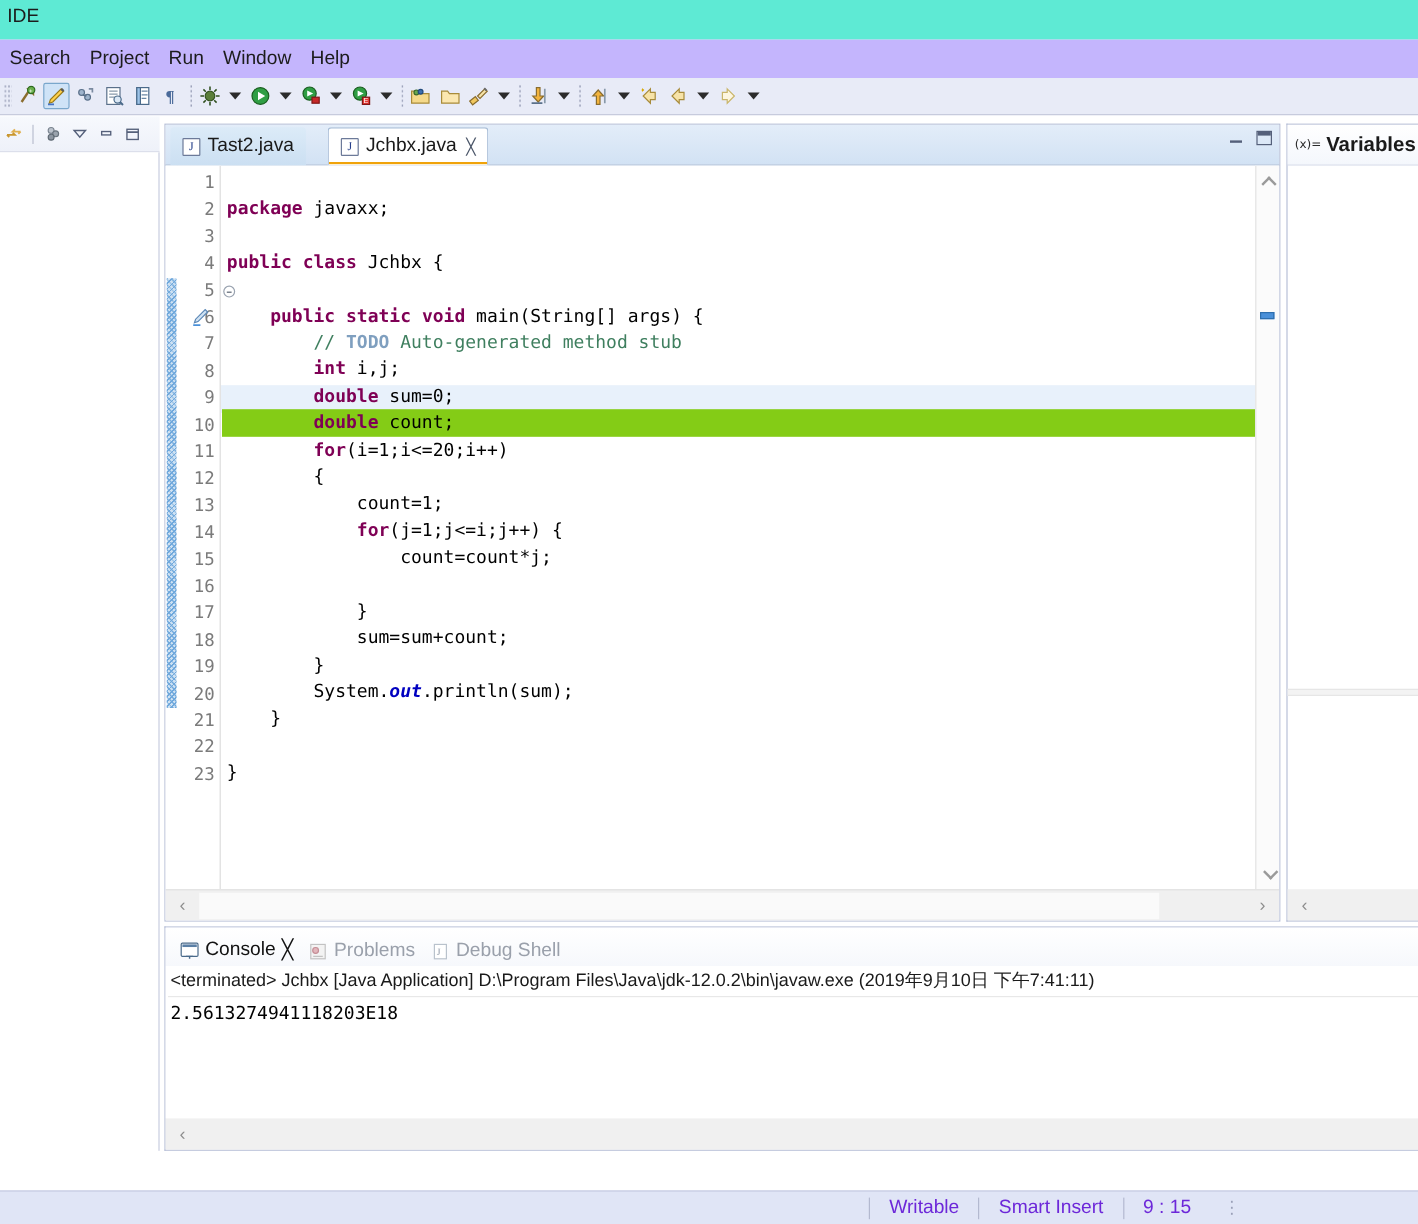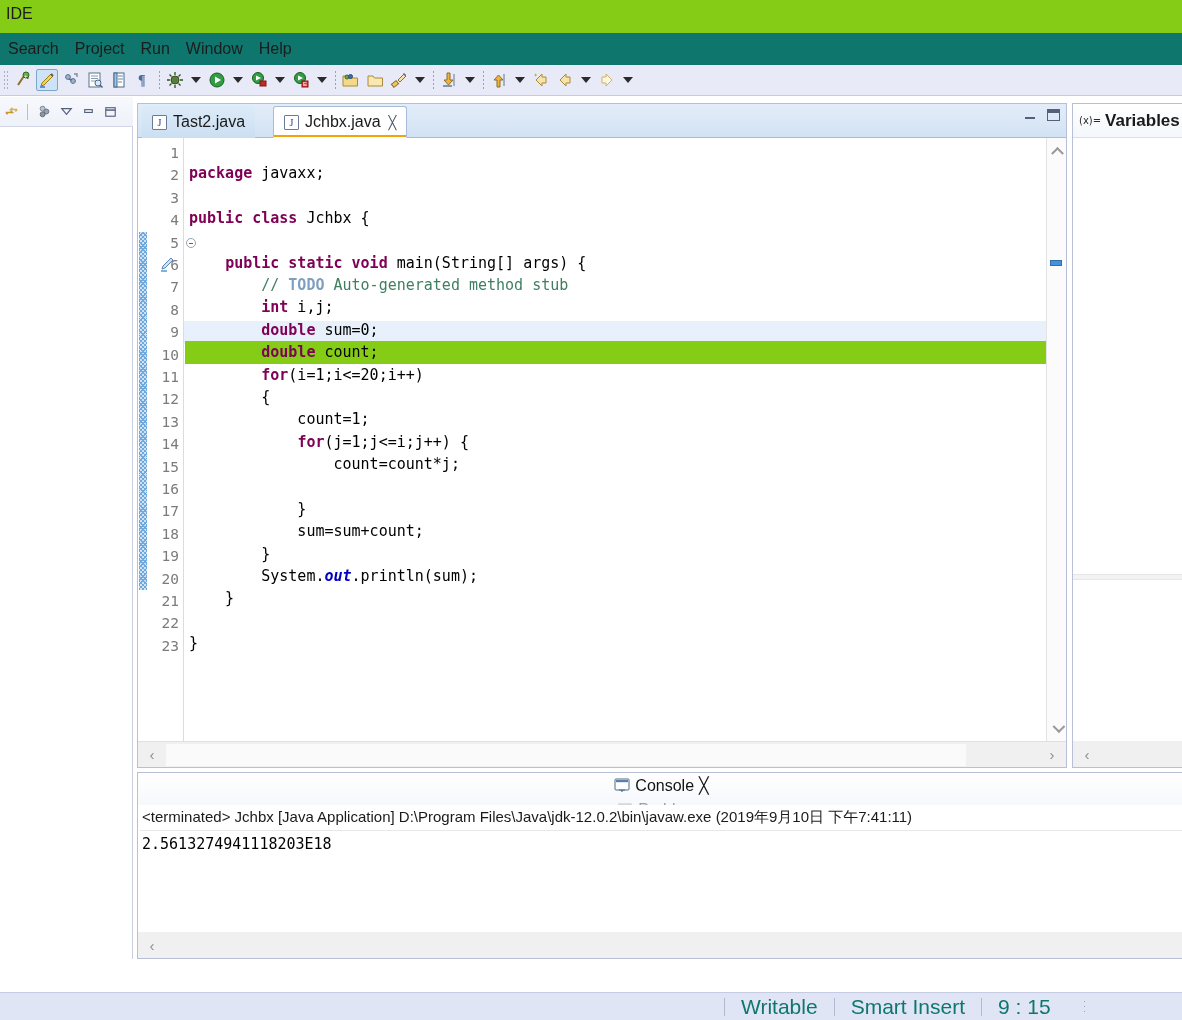--- a/index.html
+++ b/index.html
@@ -7,29 +7,29 @@
     width: 1182px; height: 1020px;
     background: #ffffff;
     font-family: "Liberation Sans", sans-serif;
     overflow: hidden;
   }
   #app { position: relative; width: 1182px; height: 1020px; }
 
   
   .titlebar {
     position: absolute; left: 0; top: 0; width: 1182px; height: 33px;
-    background: #84cc16;
+    background: #5eead4;
   }
   .titlebar .app-title {
     position: absolute; left: 6px; top: 5px;
     font-size: 16px; color: #1c1c1c;
   }
   .menubar {
     position: absolute; left: 0; top: 33px; width: 1182px; height: 32px;
-    background: #0f766e;
+    background: #c4b5fd;
   }
   .menubar ul { list-style: none; display: flex; align-items: center; height: 32px; }
   .menubar li {
     font-size: 16px; color: #1c1c1c; padding: 2px 8px; cursor: default;
     white-space: nowrap;
   }
 
   
   .toolbar {
     position: absolute; left: 0; top: 65px; width: 1182px; height: 31px;
@@ -259,24 +259,23 @@
     width: 28px; height: 26px; display: flex; align-items: center; justify-content: center;
     color: #8d8d8d; font-size: 15px;
   }
 
   
   .console {
     position: absolute; left: 137px; top: 772px; width: 1045px; height: 187px;
     background: #ffffff; border: 1px solid #b8c0d8; border-right: none;
   }
   .console .c-tabbar {
-    height: 32px; display: flex; align-items: center; gap: 0;
+    height: 32px; display: flex; align-items: flex-end; gap: 0;
     background: linear-gradient(to bottom, #ffffff, #f6f8fc);
     padding-left: 8px;
-    flex-direction: column;
   }
   .c-tab {
     display: flex; align-items: center; gap: 5px;
     padding: 3px 9px 3px 4px; font-size: 16px; white-space: nowrap;
   }
   .c-tab.active { color: #121212; }
   .c-tab.inactive { color: #9aa0ab; }
   .c-tab .cicon { width: 16px; height: 15px; flex: 0 0 16px; }
   .console-body {
     position: absolute; left: 0; top: 32px; right: 0; bottom: 26px;
@@ -300,21 +299,21 @@
     color: #8d8d8d; font-size: 15px;
   }
 
   
   .statusbar {
     position: absolute; left: 0; bottom: 0; width: 1182px; height: 28px;
     background: #e0e5f6; border-top: 1px solid #c5cbe2;
     display: flex; align-items: center;
   }
   .sb-cell {
-    font-size: 21px; color: #0f766e; padding: 0 16px;
+    font-size: 16px; color: #6d28d9; padding: 0 16px;
     display: flex; align-items: center; height: 23px; white-space: nowrap;
   }
   .sb-div { width: 1px; height: 18px; background: #b3b9d0; }
   .sb-grip {
     width: 3px; height: 16px; margin-left: 16px;
     background-image: radial-gradient(circle, #9aa0b8 0.8px, transparent 1px);
     background-size: 3px 5px;
   }
 </style>
 </head>

